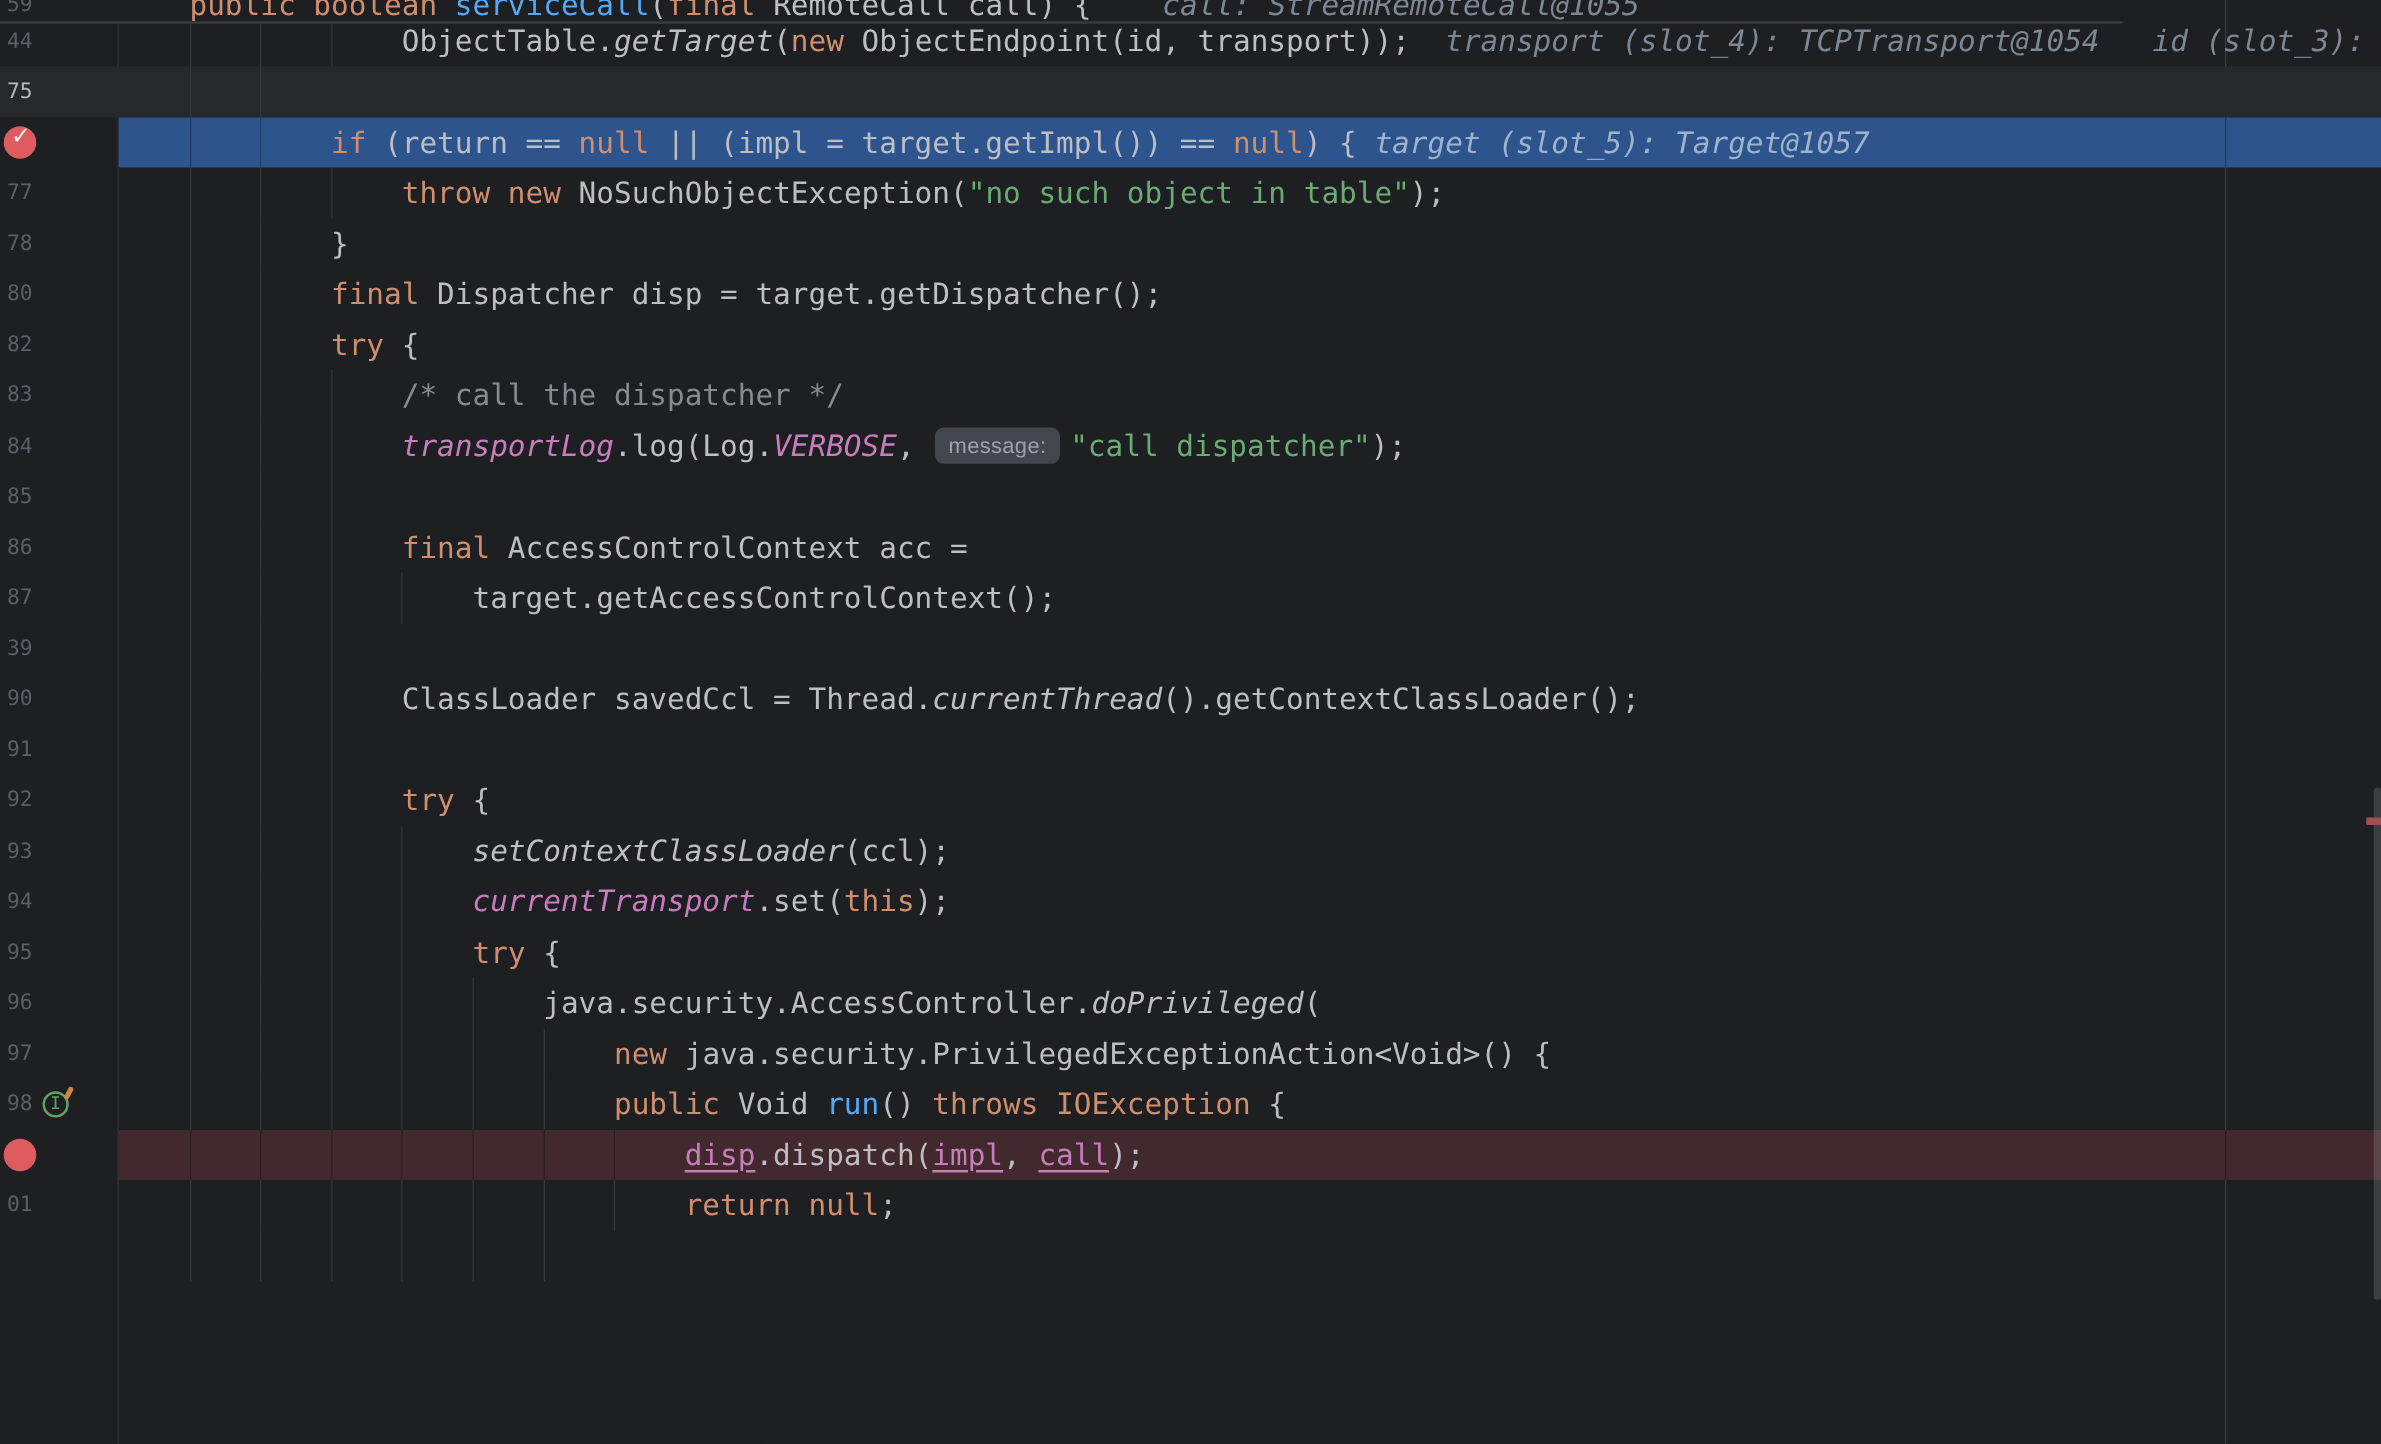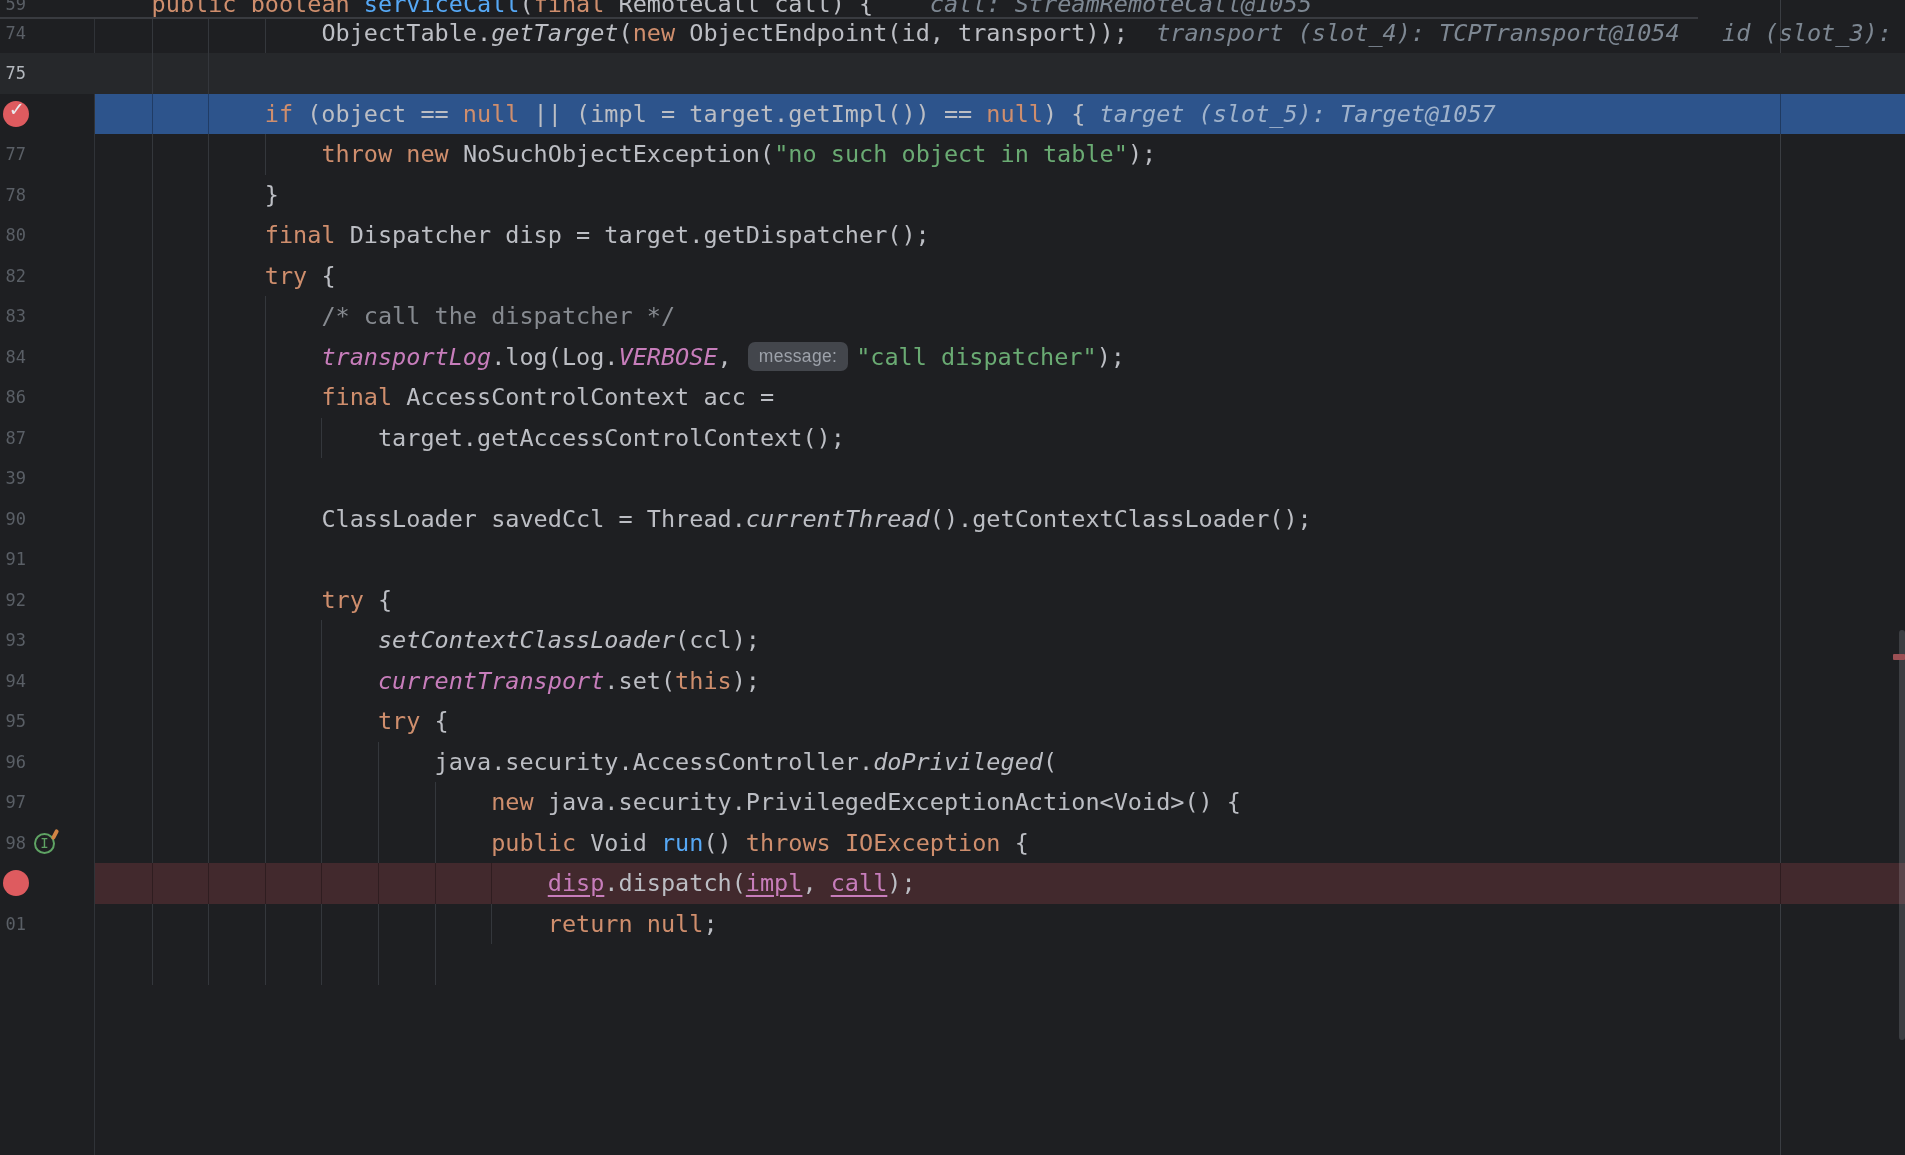--- a/index.html
+++ b/index.html
@@ -61,37 +61,37 @@
 <body>
 
 <div id="editor">
   <div class="gutter-sep"></div>
   <div class="margin-guide"></div>
   <div id="rows">
       <div class="row">
         <span class="iguide" style="left: 151.592px;"></span>
         <span class="iguide" style="left: 208.184px;"></span>
         <span class="iguide" style="left: 264.776px;"></span>
-        <span class="num">74</span>
+        <span class="num">44</span>
         <div class="code">                <span class="t-d">ObjectTable.</span><span class="t-im">getTarget</span><span class="t-d">(</span><span class="t-k">new</span><span class="t-d"> ObjectEndpoint(id, transport));</span><span class="t-h">  transport (slot_4): TCPTransport@1054</span><span class="t-h">   id (slot_3):</span></div>
       </div>
       <div class="row row-caret">
         <div class="band full"></div>
         <span class="iguide" style="left: 151.592px;"></span>
         <span class="iguide" style="left: 208.184px;"></span>
         <span class="num cur">75</span>
         <div class="code">            </div>
       </div>
       <div class="row row-exec">
         <div class="band editor"></div>
         <span class="iguide" style="left: 151.592px;"></span>
         <span class="iguide" style="left: 208.184px;"></span>
         <span class="mg-dark"></span>
         <span class="icon-bp verified" style="top: 7px;"></span>
-        <div class="code">            <span class="t-k">if</span><span class="t-d"> (object == </span><span class="t-k">null</span><span class="t-d"> || (impl = target.getImpl()) == </span><span class="t-k">null</span><span class="t-d">) {</span><span class="t-hb"> target (slot_5): Target@1057</span></div>
+        <div class="code">            <span class="t-k">if</span><span class="t-d"> (return == </span><span class="t-k">null</span><span class="t-d"> || (impl = target.getImpl()) == </span><span class="t-k">null</span><span class="t-d">) {</span><span class="t-hb"> target (slot_5): Target@1057</span></div>
       </div>
       <div class="row">
         <span class="iguide" style="left: 151.592px;"></span>
         <span class="iguide" style="left: 208.184px;"></span>
         <span class="iguide" style="left: 264.776px;"></span>
         <span class="num">77</span>
         <div class="code">                <span class="t-k">throw</span><span class="t-d"> </span><span class="t-k">new</span><span class="t-d"> NoSuchObjectException(</span><span class="t-s">"no such object in table"</span><span class="t-d">);</span></div>
       </div>
       <div class="row">
         <span class="iguide" style="left: 151.592px;"></span>
@@ -117,20 +117,27 @@
         <span class="iguide" style="left: 264.776px;"></span>
         <span class="num">83</span>
         <div class="code">                <span class="t-c">/* call the dispatcher */</span></div>
       </div>
       <div class="row">
         <span class="iguide" style="left: 151.592px;"></span>
         <span class="iguide" style="left: 208.184px;"></span>
         <span class="iguide" style="left: 264.776px;"></span>
         <span class="num">84</span>
         <div class="code">                <span class="t-f">transportLog</span><span class="t-d">.log(Log.</span><span class="t-f">VERBOSE</span><span class="t-d">, </span><span class="t-box">message:</span><span class="t-s">"call dispatcher"</span><span class="t-d">);</span></div>
+      </div>
+      <div class="row">
+        <span class="iguide" style="left: 151.592px;"></span>
+        <span class="iguide" style="left: 208.184px;"></span>
+        <span class="iguide" style="left: 264.776px;"></span>
+        <span class="num">85</span>
+        <div class="code">                </div>
       </div>
       <div class="row">
         <span class="iguide" style="left: 151.592px;"></span>
         <span class="iguide" style="left: 208.184px;"></span>
         <span class="iguide" style="left: 264.776px;"></span>
         <span class="num">86</span>
         <div class="code">                <span class="t-k">final</span><span class="t-d"> AccessControlContext acc =</span></div>
       </div>
       <div class="row">
         <span class="iguide" style="left: 151.592px;"></span>

